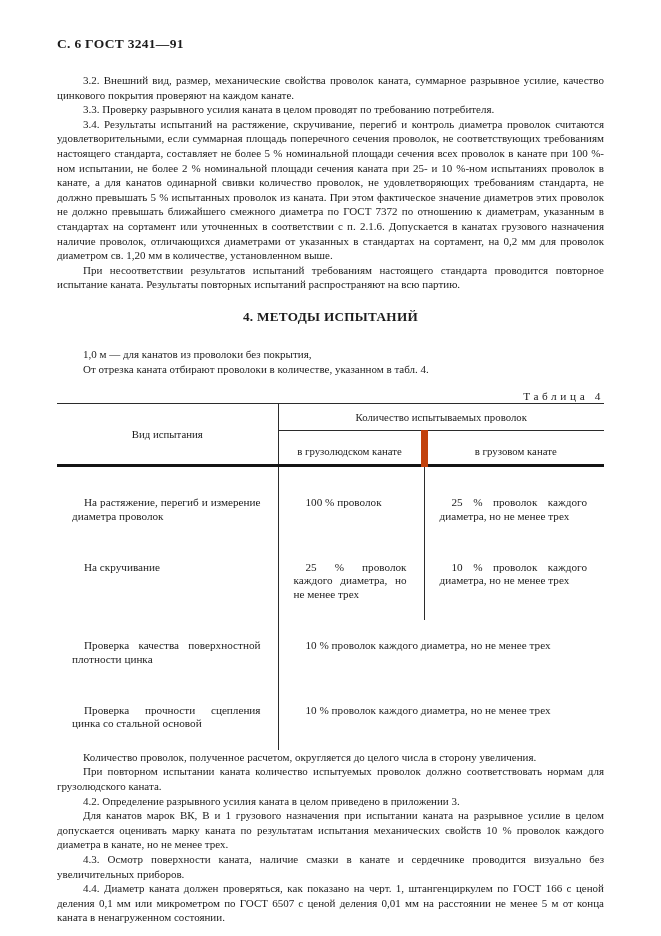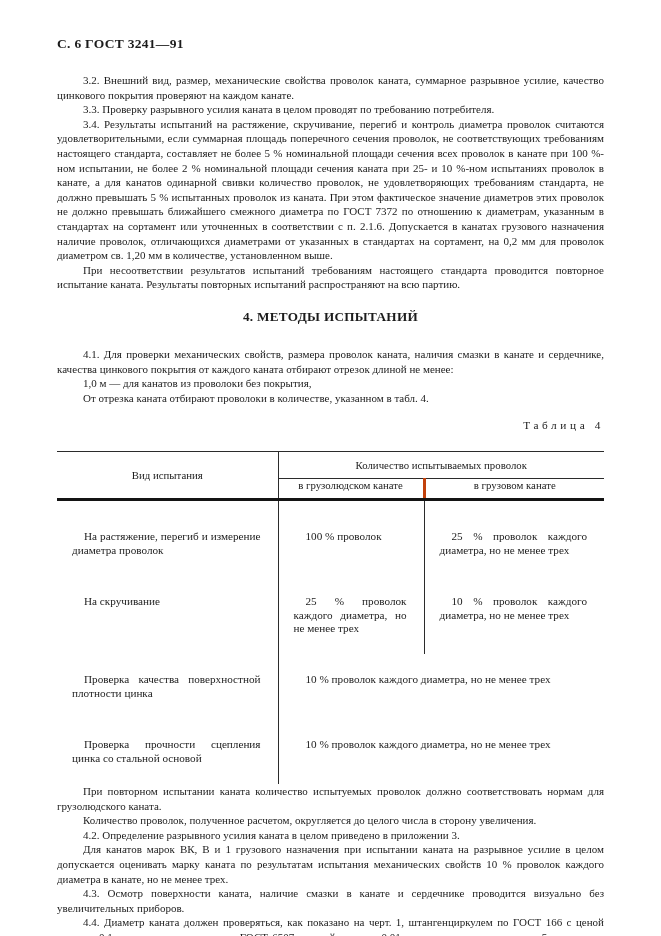--- a/index.html
+++ b/index.html
@@ -33,21 +33,21 @@
     font-size:13.2px;
     font-weight:bold;
     text-align:center;
     letter-spacing:0.3px;
     margin:17px 0 22px 0;
   }
   .table-label {
     text-align:right;
     font-size:11.3px;
     letter-spacing:0.32em;
-    margin:14px 0 20px 0;
+    margin:14px 0 1px 0;
   }
   table.t4 {
     width:100%;
     border-collapse:collapse;
     border-top:1px solid #2b2b2b;
     table-layout:fixed;
   }
   table.t4 th {
     font-weight:normal;
     font-size:10.8px;
@@ -59,23 +59,23 @@
     border-bottom:3px solid #141414;
     vertical-align:middle;
     padding:6px 10px;
   }
   th.group {
     border-bottom:1px solid #2b2b2b;
     padding:7px 4px 6px 4px;
   }
   tr.subrow th {
     border-bottom:3px solid #141414;
-    padding:0 4px 7px 4px;
+    padding:14px 4px 7px 4px;
   }
-  th.sub2 { border-left:3px solid #c2410c; }
+  th.sub2 { border-left:7px solid #c2410c; }
   table.t4 tbody td {
     vertical-align:top;
     font-size:11.2px;
     line-height:13.4px;
     padding:4px 2px 4px 0;
   }
   tbody tr:first-child td { padding-top:14px; }
   td.c1 {
     border-right:1px solid #2b2b2b;
     padding-right:10px;
@@ -97,21 +97,20 @@
 
   <div class="doc-header">С. 6 ГОСТ 3241—91</div>
 
   <p class="body">3.2. Внешний вид, размер, механические свойства проволок каната, суммарное разрывное усилие, качество цинкового покрытия проверяют на каждом канате.</p>
   <p class="body">3.3. Проверку разрывного усилия каната в целом проводят по требованию потребителя.</p>
   <p class="body">3.4. Результаты испытаний на растяжение, скручивание, перегиб и контроль диаметра проволок считаются удовлетворительными, если суммарная площадь поперечного сечения проволок, не соответствующих требованиям настоящего стандарта, составляет не более 5 % номинальной площади сечения всех проволок в канате при 100 %-ном испытании, не более 2 % номинальной площади сечения каната при 25- и 10 %-ном испытаниях проволок в канате, а для канатов одинарной свивки количество проволок, не удовлетворяющих требованиям стандарта, не должно превышать 5 % испытанных проволок из каната. При этом фактическое значение диаметров этих проволок не должно превышать ближайшего смежного диаметра по ГОСТ 7372 по отношению к диаметрам, указанным в стандартах на сортамент или уточненных в соответствии с п. 2.1.6. Допускается в канатах грузового назначения наличие проволок, отличающихся диаметрами от указанных в стандартах на сортамент, на 0,2 мм для проволок диаметром св. 1,20 мм в количестве, установленном выше.</p>
   <p class="body">При несоответствии результатов испытаний требованиям настоящего стандарта проводится повторное испытание каната. Результаты повторных испытаний распространяют на всю партию.</p>
 
   <div class="section-heading">4. МЕТОДЫ ИСПЫТАНИЙ</div>
 
-  <p class="body">4.1. Для проверки механических свойств, размера проволок каната, наличия смазки в канате и сердечнике, качества цинкового покрытия от каждого каната отбирают отрезок длиной не менее:</p>
   <p class="body">1,0 м — для канатов из проволоки без покрытия,</p>
   <p class="body">От отрезка каната отбирают проволоки в количестве, указанном в табл. 4.</p>
 
   <div class="table-label">Таблица 4</div>
 
   <table class="t4">
     <colgroup>
       <col style="width:221px">
       <col style="width:146px">
       <col style="width:180px">
@@ -161,20 +160,20 @@
         <td class="c1">
             <p>Проверка прочности сцепления цинка со стальной основой</p>
           </td>
         <td class="val" colspan="2">
             <p>10 % проволок каждого диаметра, но не менее трех</p>
           </td>
       </tr>
     </tbody>
   </table>
 
+  <p class="body after-table">Количество проволок, полученное расчетом, округляется до целого числа в сторону увеличения.</p>
   <p class="body">При повторном испытании каната количество испытуемых проволок должно соответствовать нормам для грузолюдского каната.</p>
-  <p class="body after-table">Количество проволок, полученное расчетом, округляется до целого числа в сторону увеличения.</p>
   <p class="body">4.2. Определение разрывного усилия каната в целом приведено в приложении 3.</p>
   <p class="body">Для канатов марок ВК, В и 1 грузового назначения при испытании каната на разрывное усилие в целом допускается оценивать марку каната по результатам испытания механических свойств 10 % проволок каждого диаметра в канате, но не менее трех.</p>
   <p class="body">4.3. Осмотр поверхности каната, наличие смазки в канате и сердечнике проводится визуально без увеличительных приборов.</p>
   <p class="body">4.4. Диаметр каната должен проверяться, как показано на черт. 1, штангенциркулем по ГОСТ 166 с ценой деления 0,1 мм или микрометром по ГОСТ 6507 с ценой деления 0,01 мм на расстоянии не менее 5 м от конца каната в ненагруженном состоянии.</p>
 
 </div>
 
 </body></html>

